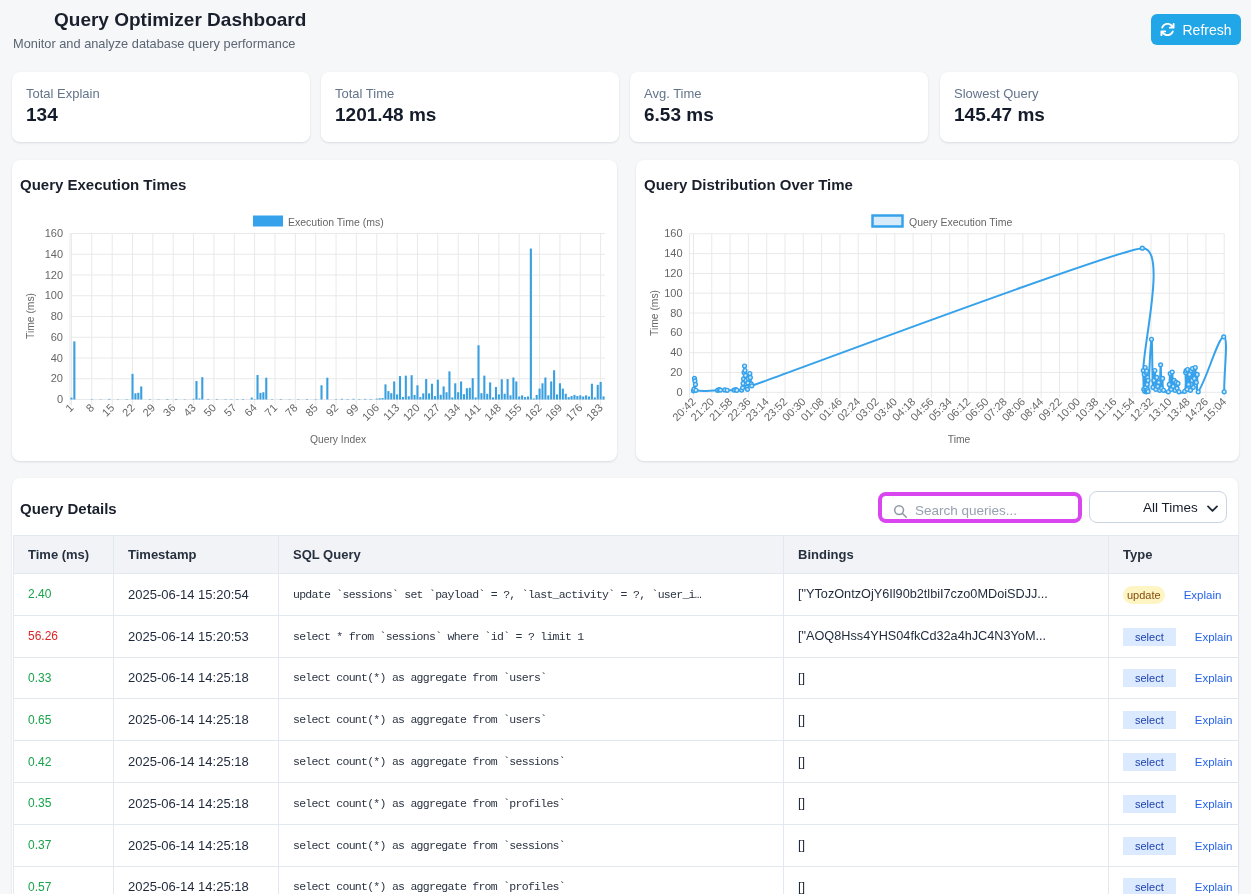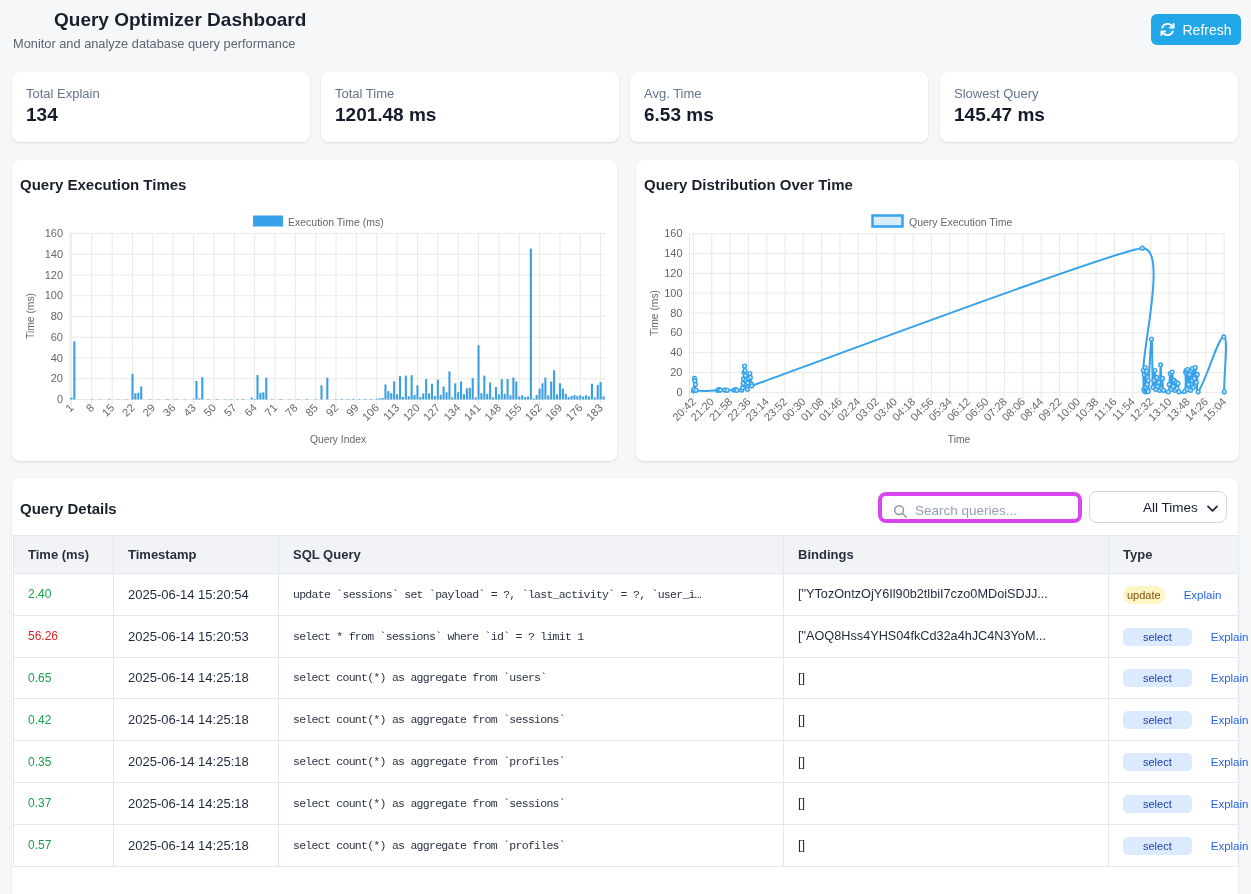--- a/index.html
+++ b/index.html
@@ -25,21 +25,21 @@
 .qt tr.hd { height:38px; }
 .qt th { background:#f1f3f6; font-size:13px; font-weight:bold; color:#27303f; }
 .qt tr { height:41.8px; }
 .qt td { font-size:13px; color:#1e293b; }
 td.tg { color:#17a34a; font-size:12px; }
 td.tr-red { color:#dc2626; font-size:12px; }
 td.ts { font-size:13px; }
 td.sq { font-family:"Liberation Mono", monospace; font-size:11.5px; letter-spacing:-0.72px; color:#2b3442; white-space:nowrap; overflow:hidden; }
 td.bi { font-size:12.7px; white-space:nowrap; overflow:hidden; }
 .bd-u { background:#fdf5c4; color:#854d0e; font-size:11px; padding:3px 4px; border-radius:9px; }
-.bd-s { background:#dbeafe; color:#1e40af; font-size:11px; padding:3px 20px; border-radius:5px; }
+.bd-s { background:#dbeafe; color:#1e40af; font-size:11px; padding:3px 12px; border-radius:0; }
 .ex { color:#2563eb; font-size:11.5px; margin-left:19px; }
 </style></head>
 <body>
 <h1>Query Optimizer Dashboard</h1>
 <div class="sub">Monitor and analyze database query performance</div>
 <div class="btn"><svg width="15" height="15" viewBox="0 0 512 512" fill="#ffffff" style="margin-right:7px">
       <path d="M105.1 202.6c7.7-21.8 20.2-42.3 37.8-59.8c62.5-62.5 163.8-62.5 226.3 0L386.3 160H336c-17.7 0-32 14.3-32 32s14.3 32 32 32H463.5c0 0 0 0 0 0h.4c17.7 0 32-14.3 32-32V64c0-17.7-14.3-32-32-32s-32 14.3-32 32v51.2L414.4 97.6c-87.5-87.5-229.3-87.5-316.8 0C73.2 122 55.6 150.7 44.8 181.4c-5.9 16.7 2.9 34.9 19.5 40.8s34.9-2.9 40.8-19.5zM39 289.3c-5 1.5-9.8 4.2-13.7 8.2c-4 4-6.7 8.8-8.1 14c-.3 1.2-.6 2.5-.8 3.8c-.3 1.7-.4 3.4-.4 5.1V448c0 17.7 14.3 32 32 32s32-14.3 32-32V396.9l17.6 17.5 0 0c87.5 87.4 229.3 87.4 316.7 0c24.4-24.4 42.1-53.1 52.9-83.7c5.9-16.7-2.9-34.9-19.5-40.8s-34.9 2.9-40.8 19.5c-7.7 21.8-20.2 42.3-37.8 59.8c-62.5 62.5-163.8 62.5-226.3 0l-.1-.1L125.6 352H176c17.7 0 32-14.3 32-32s-14.3-32-32-32H48.4c-1.6 0-3.2 .1-4.8 .3s-3.1 .5-4.6 1z"></path>
     </svg>Refresh</div>
 
 <div class="card stat" style="left:12px;top:72px;width:298px;height:70px">
@@ -490,20 +490,27 @@
         <td class="ty"><span class="bd-u">update</span><span class="ex">Explain</span></td>
       </tr>
       <tr>
         <td class="tr-red">56.26</td>
         <td class="ts">2025-06-14 15:20:53</td>
         <td class="sq">select * from `sessions` where `id` = ? limit 1</td>
         <td class="bi">["AOQ8Hss4YHS04fkCd32a4hJC4N3YoM...</td>
         <td class="ty"><span class="bd-s">select</span><span class="ex">Explain</span></td>
       </tr>
       <tr>
+        <td class="tg">0.33</td>
+        <td class="ts">2025-06-14 14:25:18</td>
+        <td class="sq">select count(*) as aggregate from `users`</td>
+        <td class="bi">[]</td>
+        <td class="ty"><span class="bd-s">select</span><span class="ex">Explain</span></td>
+      </tr>
+      <tr>
         <td class="tg">0.65</td>
         <td class="ts">2025-06-14 14:25:18</td>
         <td class="sq">select count(*) as aggregate from `users`</td>
         <td class="bi">[]</td>
         <td class="ty"><span class="bd-s">select</span><span class="ex">Explain</span></td>
       </tr>
       <tr>
         <td class="tg">0.42</td>
         <td class="ts">2025-06-14 14:25:18</td>
         <td class="sq">select count(*) as aggregate from `sessions`</td>

